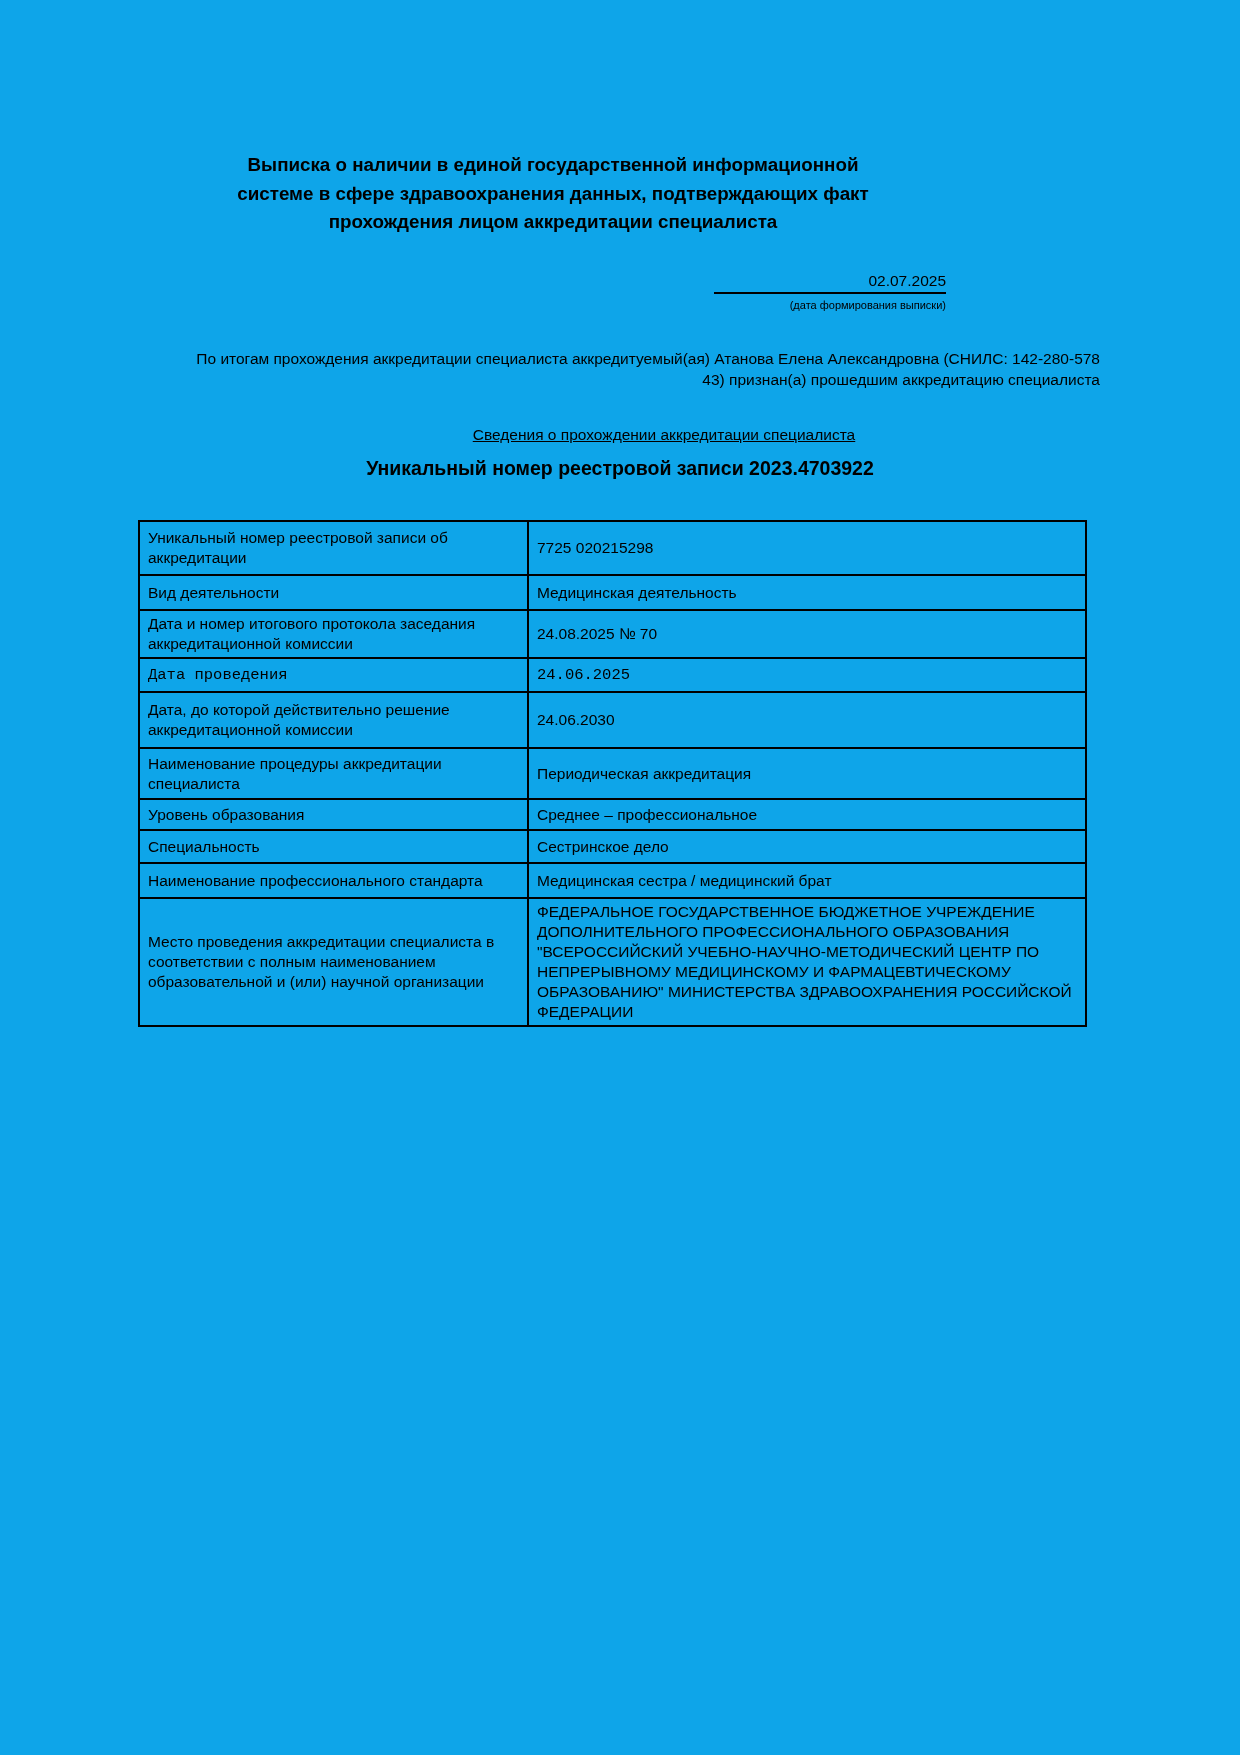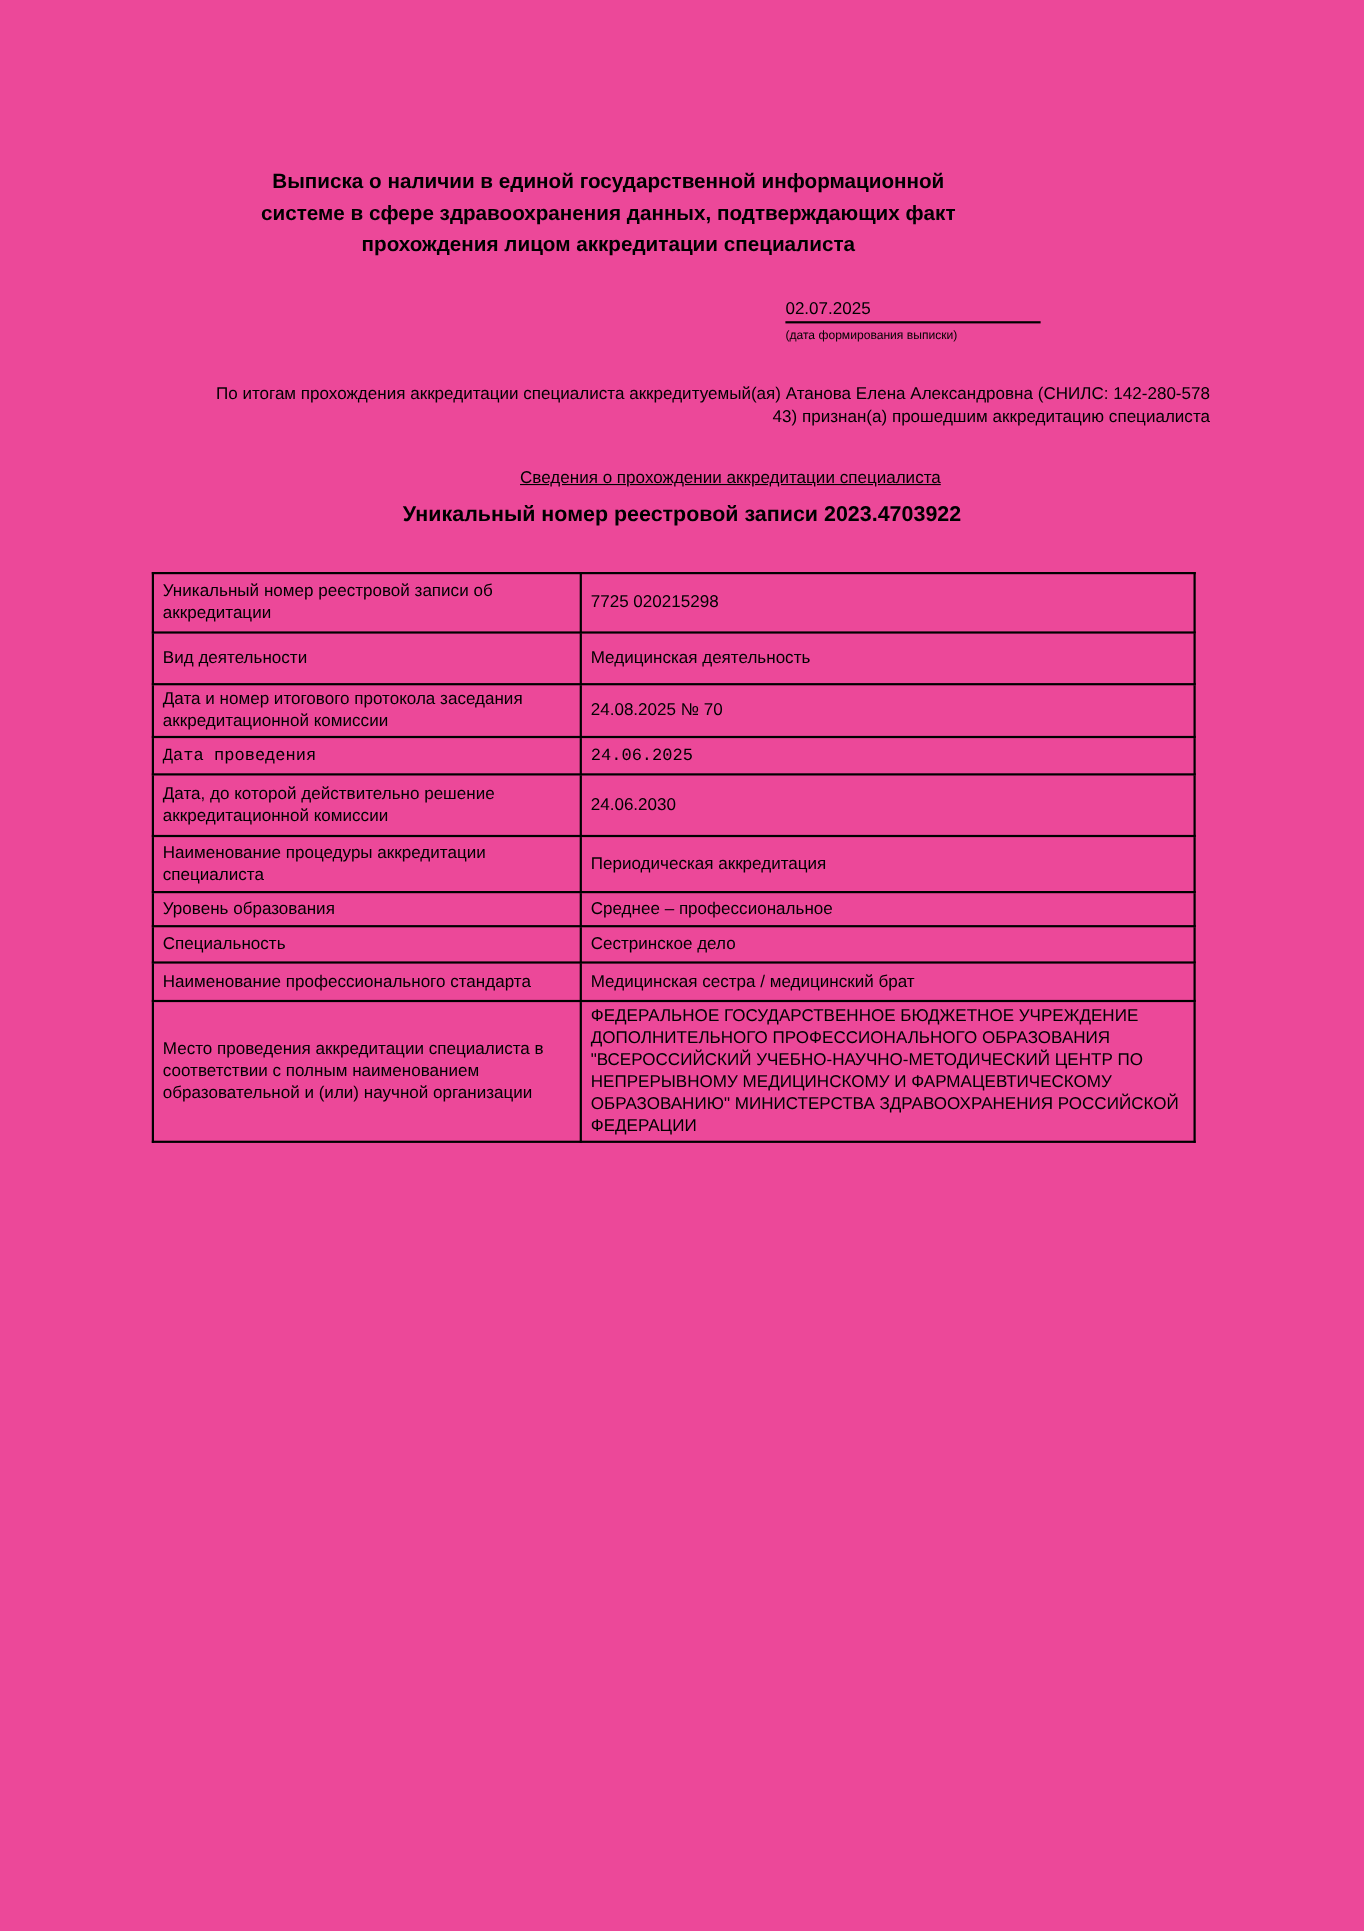--- a/index.html
+++ b/index.html
@@ -4,42 +4,42 @@
 <style>
   html, body {
     margin: 0;
     padding: 0;
     background: #ffffff;
   }
   .page {
     position: relative;
     width: 1240px;
     height: 1755px;
-    background: #ec4899;
+    background: #0ea5e9;
     color: #000000;
     font-family: "Liberation Sans", "DejaVu Sans", sans-serif;
     overflow: hidden;
   }
   .doc-title {
     position: absolute;
     top: 151px;
     left: 0;
     width: 1106px;
     text-align: center;
     font-size: 18.8px;
     font-weight: bold;
     line-height: 28.5px;
     white-space: pre-line;
   }
   .date-block {
     position: absolute;
     top: 270px;
     left: 714px;
     width: 232px;
-    text-align: left;
+    text-align: right;
   }
   .date-value {
     display: block;
     font-size: 15.5px;
     line-height: 21px;
     padding-bottom: 1px;
     border-bottom: 2px solid #000000;
   }
   .date-caption {
     display: block;
@@ -91,21 +91,21 @@
     border: 2px solid #000000;
     vertical-align: middle;
     padding: 3px 8px;
     font-size: 15.5px;
     line-height: 20px;
     white-space: pre-line;
     overflow: hidden;
   }
   .acc-table td.label-cell { width: 371px; }
   .acc-table tr:nth-child(1)  { height: 54px; }
-  .acc-table tr:nth-child(2)  { height: 47px; }
+  .acc-table tr:nth-child(2)  { height: 35px; }
   .acc-table tr:nth-child(3)  { height: 48px; }
   .acc-table tr:nth-child(4)  { height: 34px; font-family: Liberation Mono, monospace; }
   .acc-table tr:nth-child(5)  { height: 56px; }
   .acc-table tr:nth-child(6)  { height: 51px; }
   .acc-table tr:nth-child(7)  { height: 31px; }
   .acc-table tr:nth-child(8)  { height: 33px; }
   .acc-table tr:nth-child(9)  { height: 35px; }
   .acc-table tr:nth-child(10) { height: 125px; }
 </style>
 </head>

